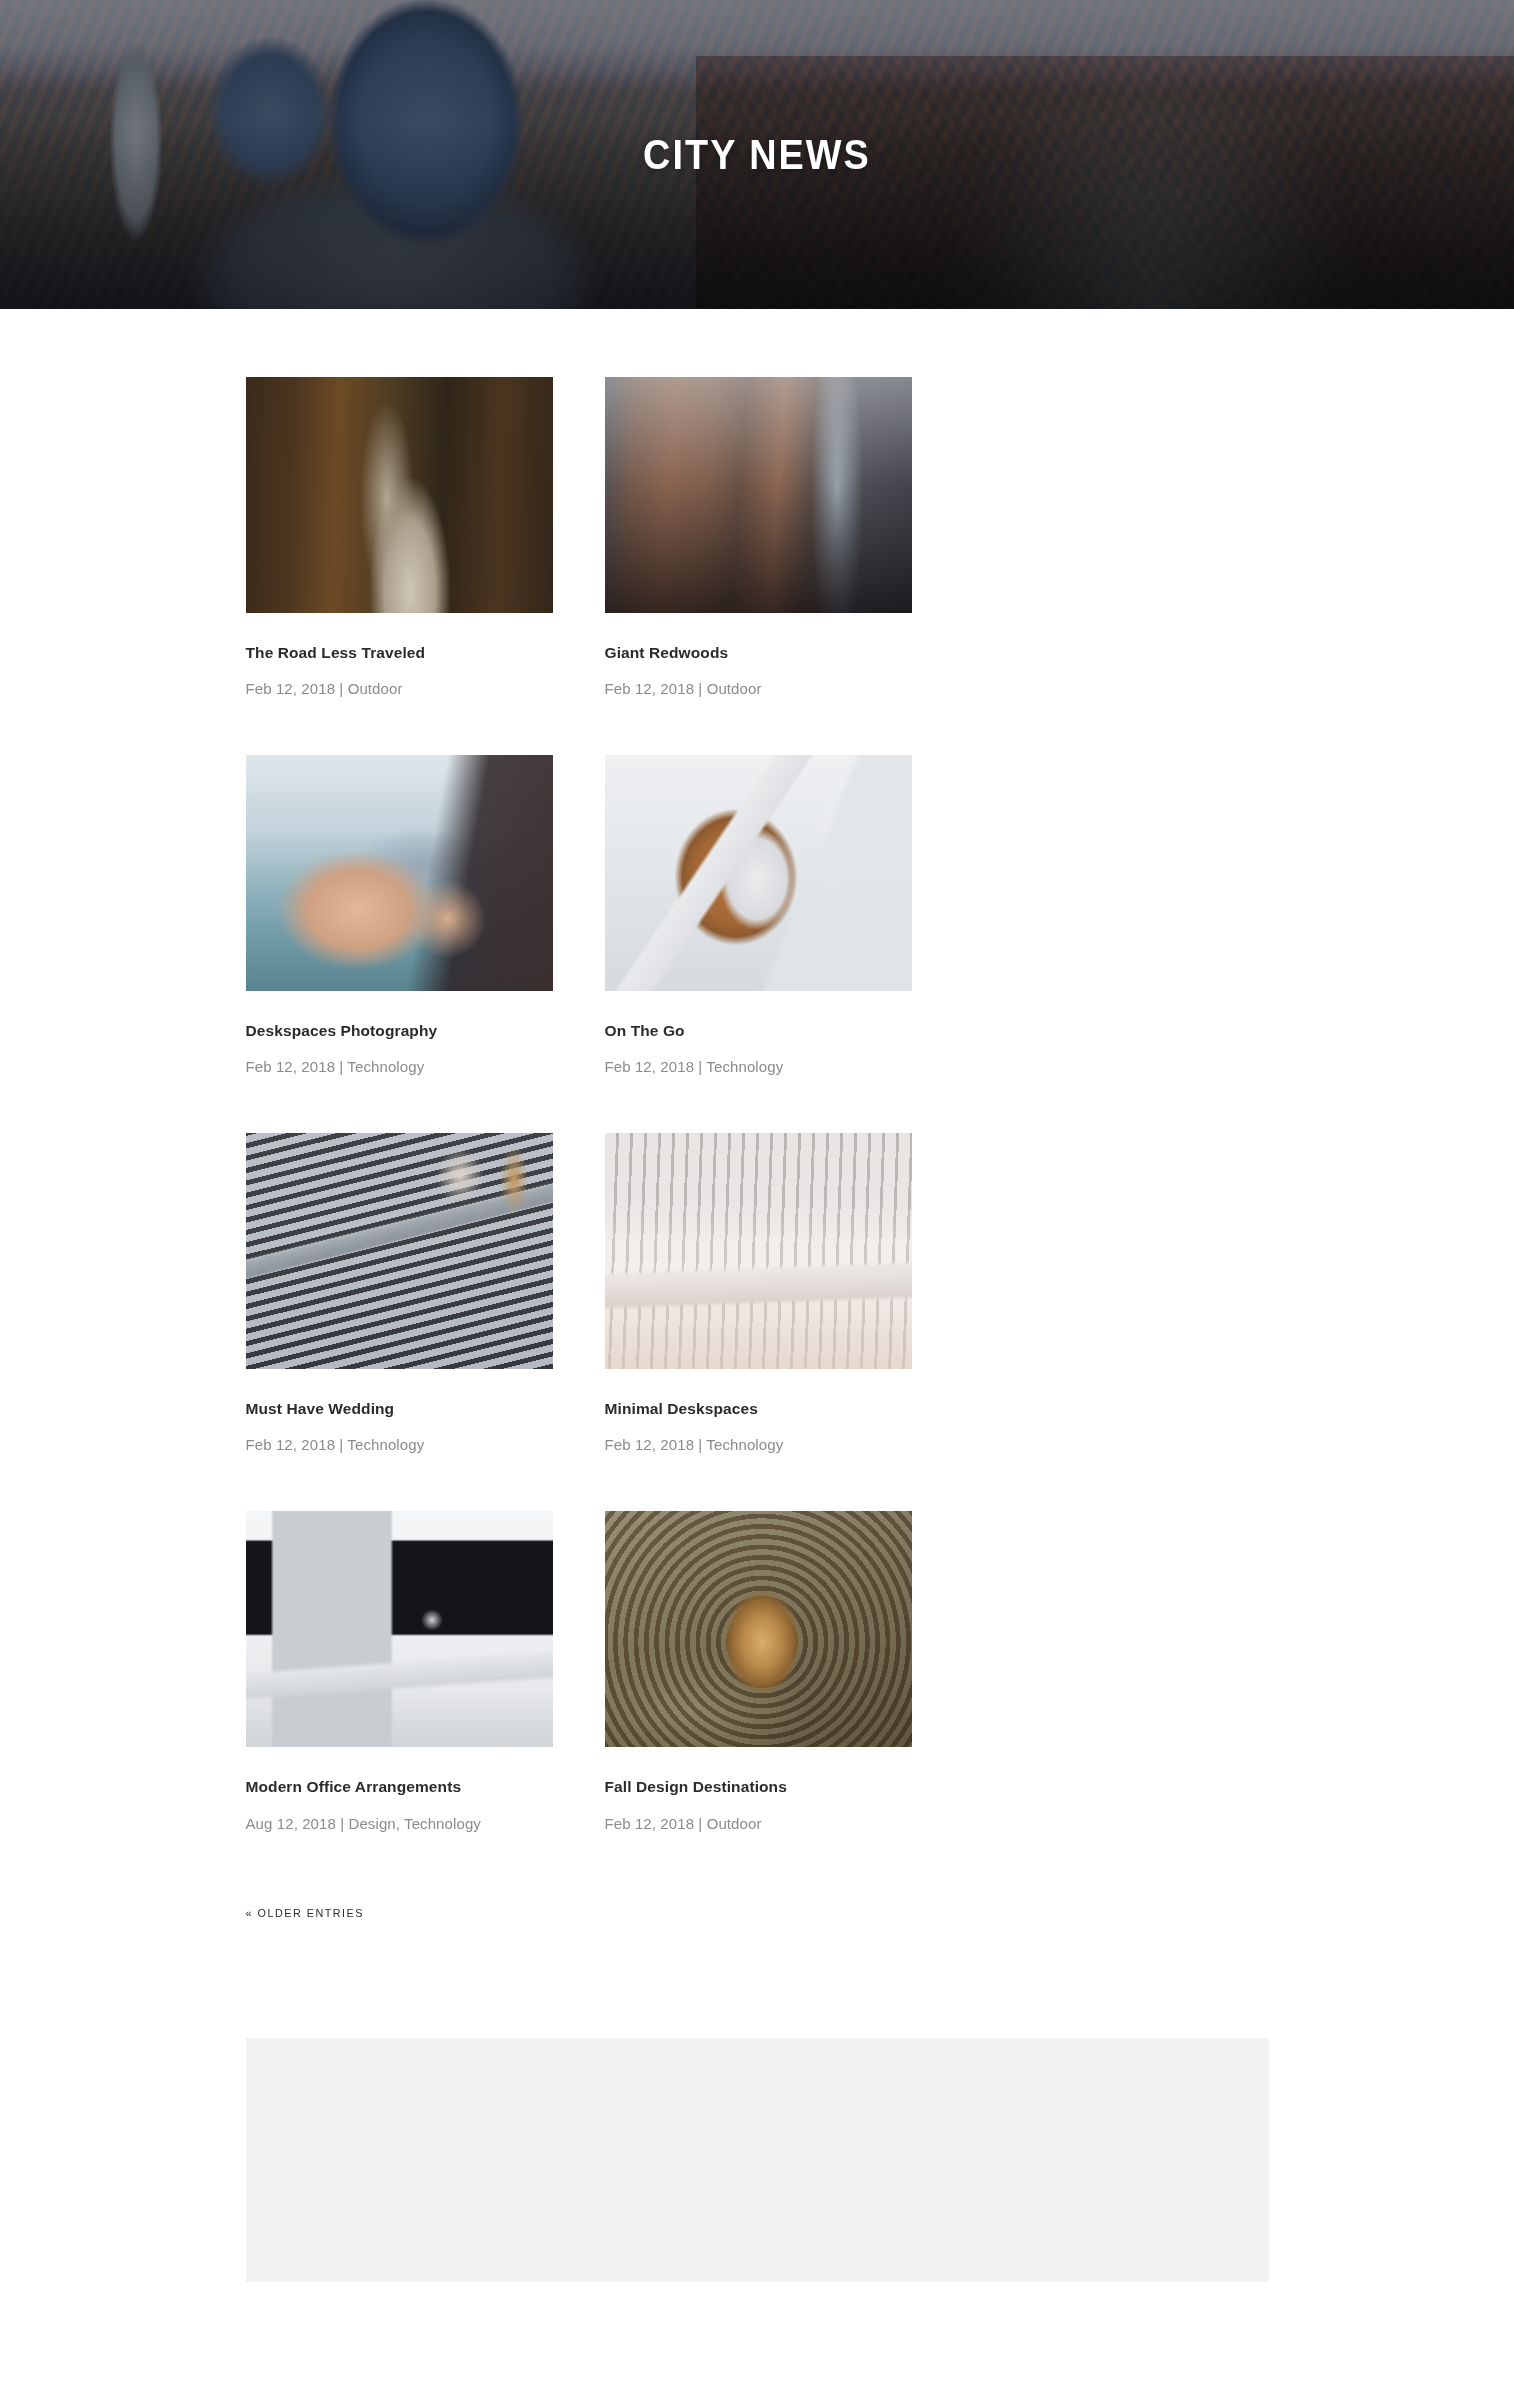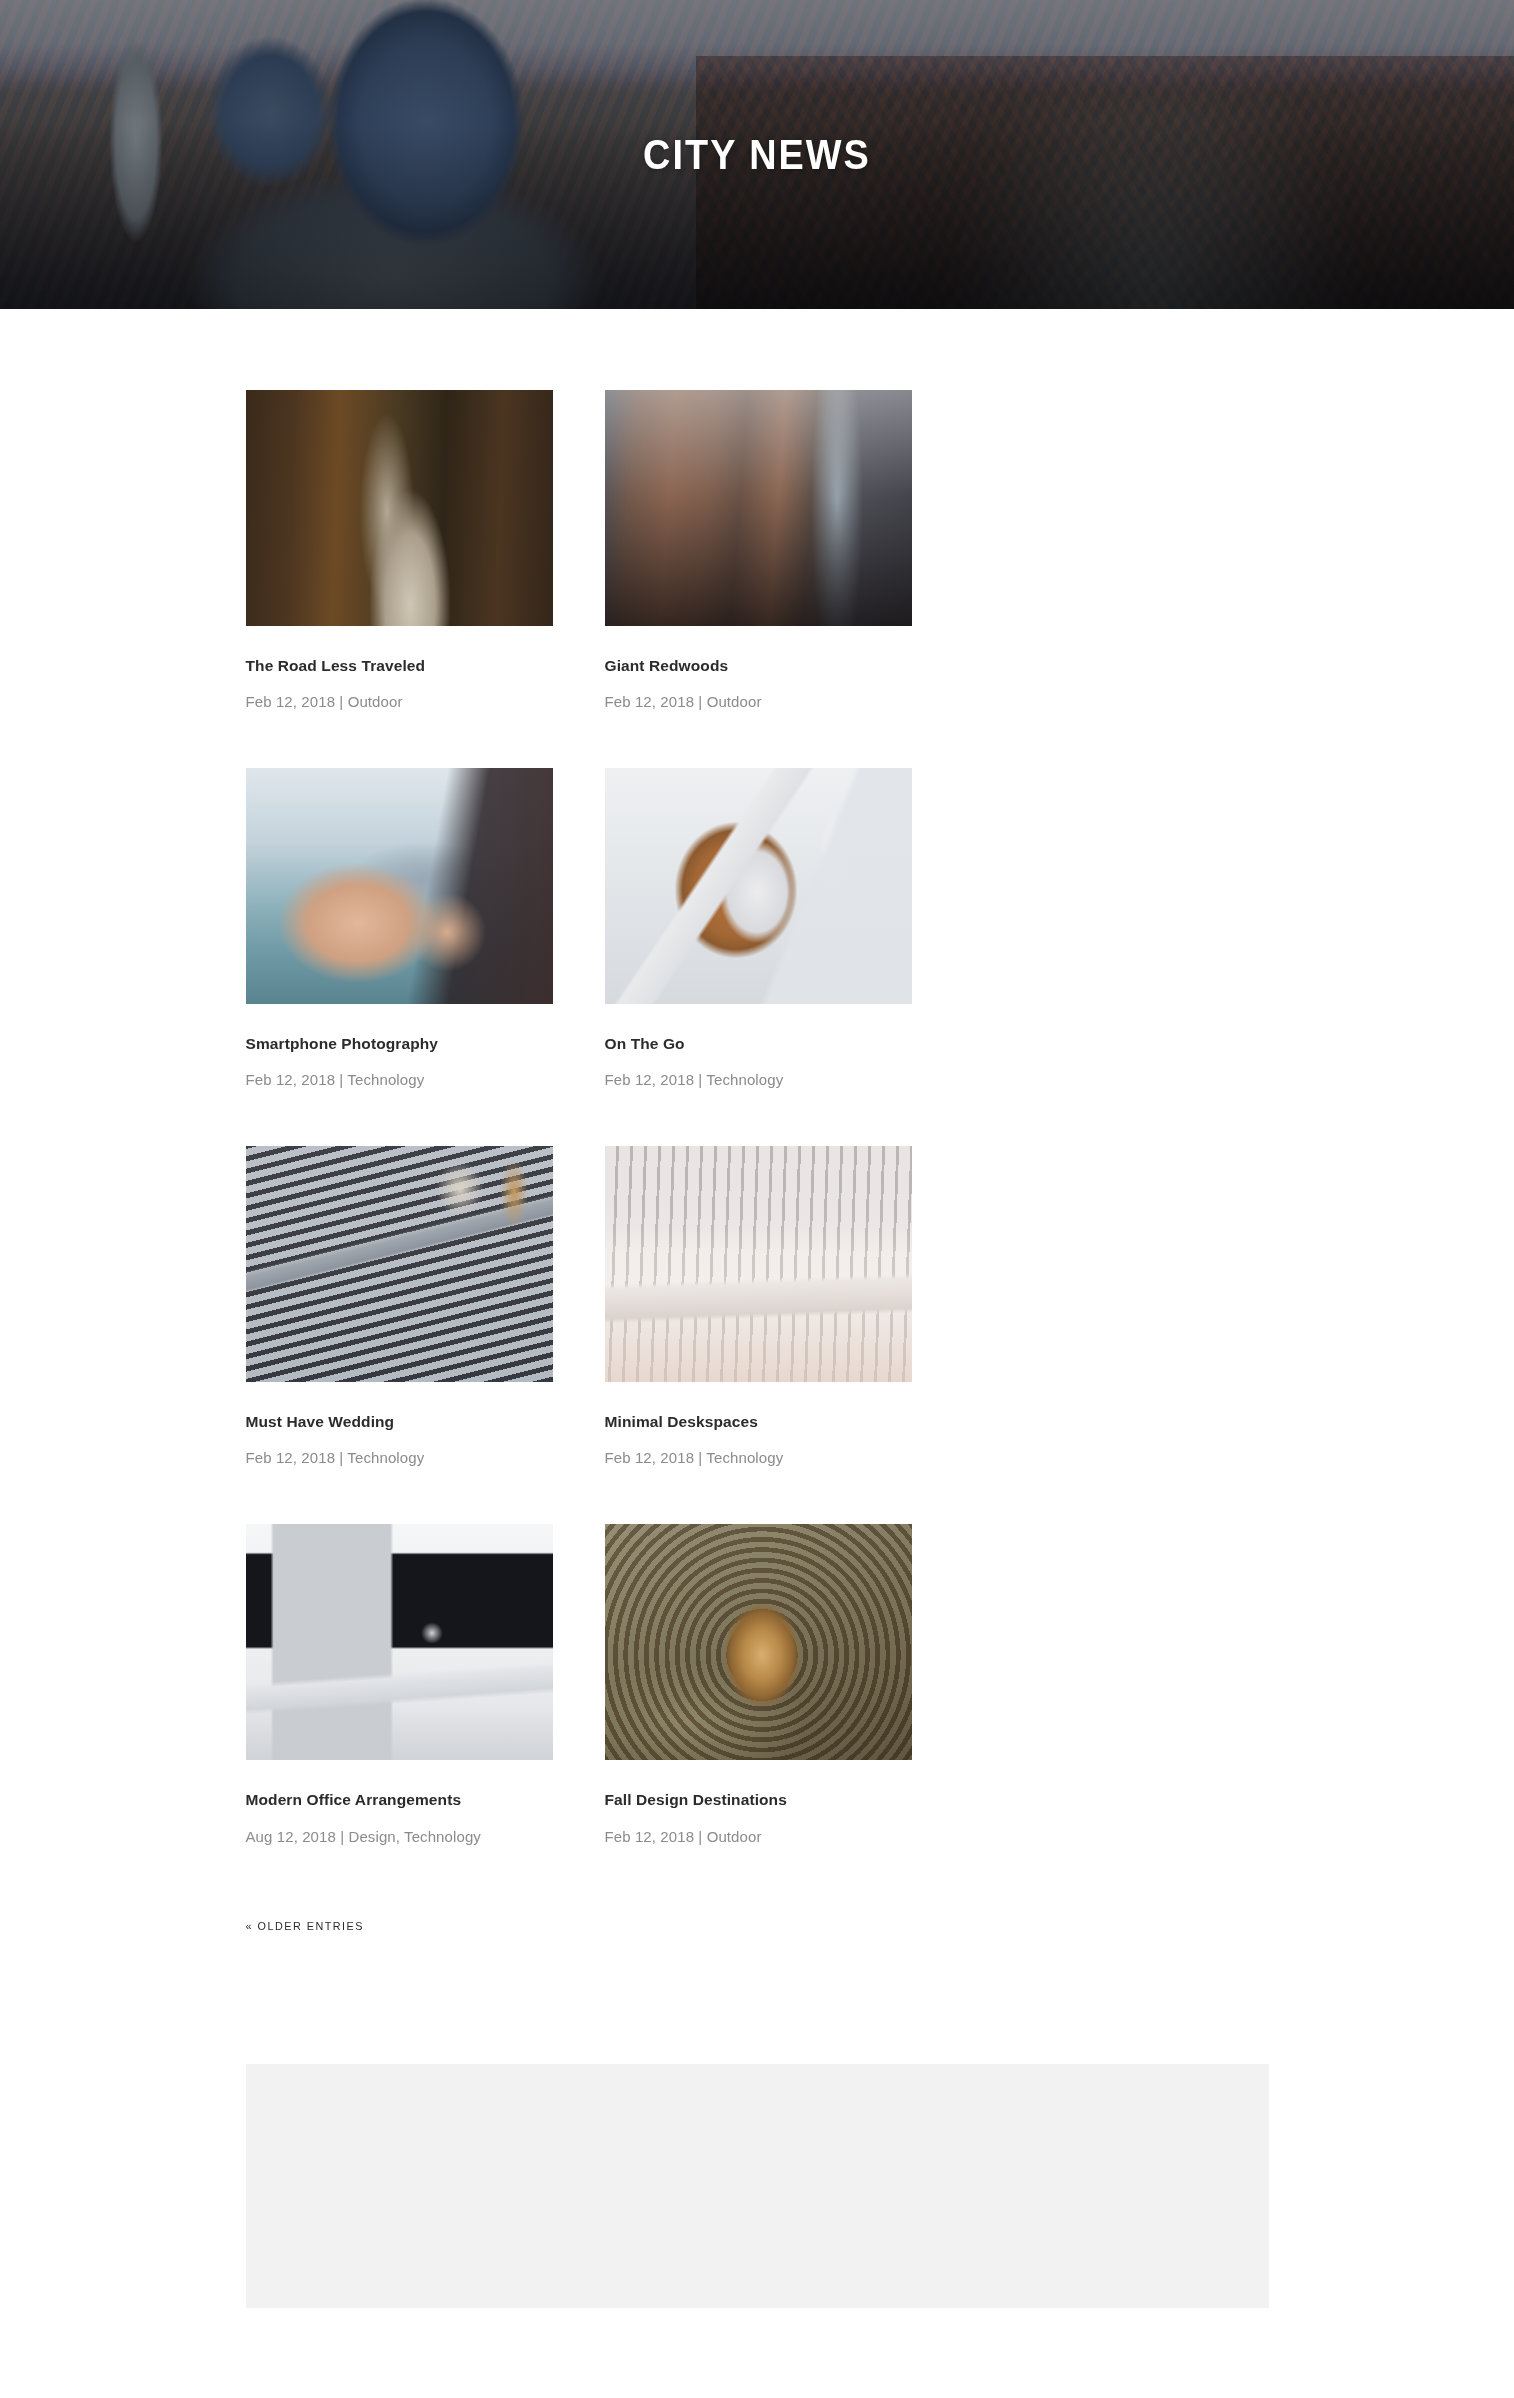--- a/index.html
+++ b/index.html
@@ -70,21 +70,21 @@
   }
 
   
   .page-wrap {
     width: 1514px;
     background: #fff;
     padding-top: 68px;
   }
   .container {
     width: 1023px;
-    margin: 13px auto;
+    margin: 0 auto;
   }
   .grid {
     display: flex;
     flex-wrap: wrap;
     column-gap: 52px;
   }
   .card {
     width: 307px;
     margin-bottom: 58px;
   }
@@ -239,21 +239,21 @@
           <div class="card-thumb">
             <div class="ph-redwood"></div>
           </div>
           <h2 class="card-title">Giant Redwoods</h2>
           <div class="card-meta">Feb 12, 2018 | Outdoor</div>
         </article>
         <article class="card">
           <div class="card-thumb">
             <div class="ph-phone"></div>
           </div>
-          <h2 class="card-title">Smartphone Photography</h2>
+          <h2 class="card-title">Deskspaces Photography</h2>
           <div class="card-meta">Feb 12, 2018 | Technology</div>
         </article>
         <article class="card">
           <div class="card-thumb">
             <div class="ph-onthego"></div>
           </div>
           <h2 class="card-title">On The Go</h2>
           <div class="card-meta">Feb 12, 2018 | Technology</div>
         </article>
         <article class="card">

